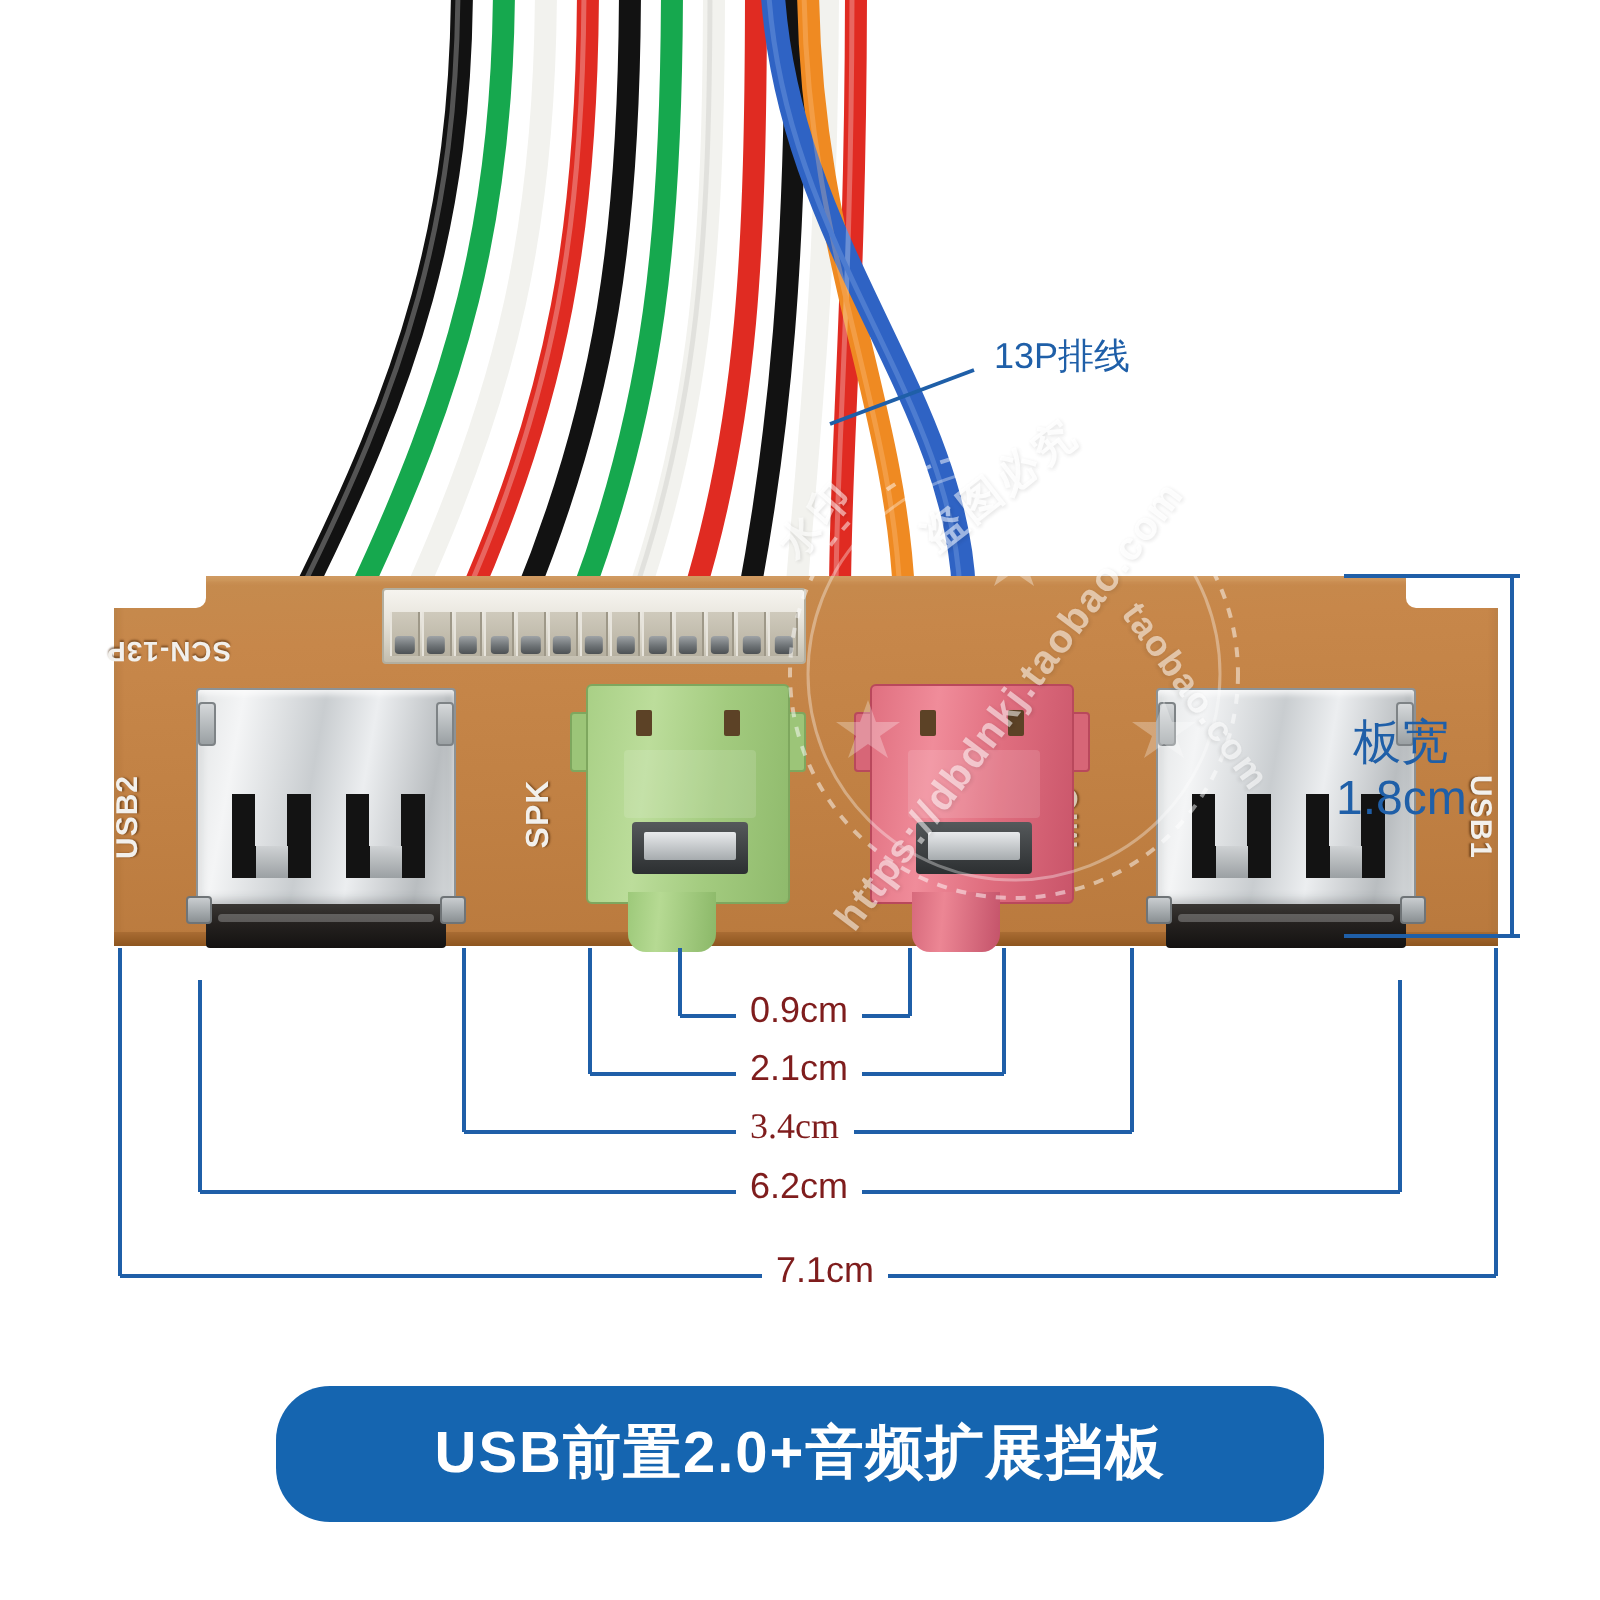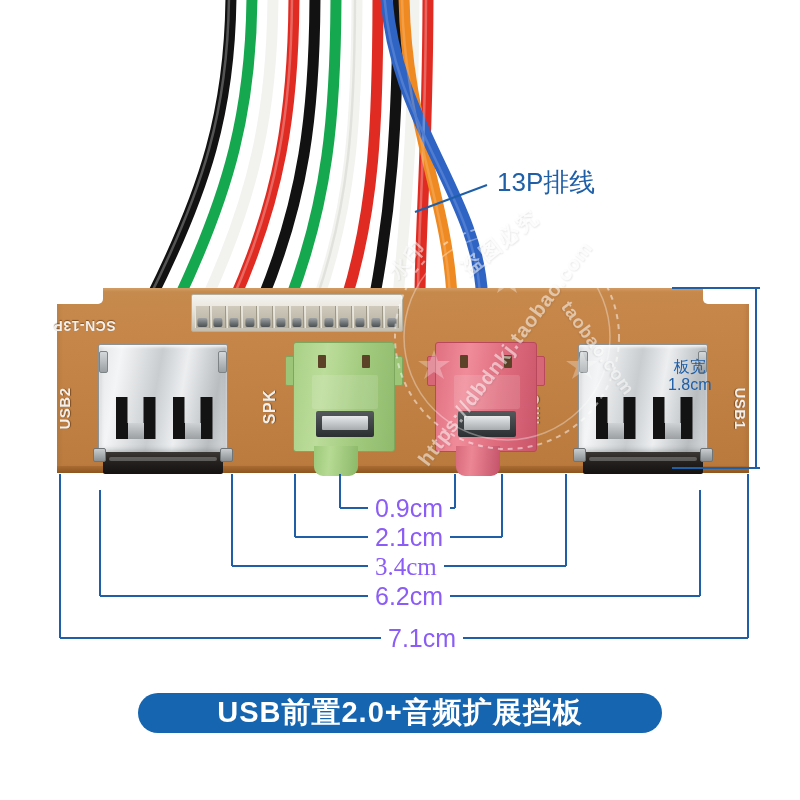--- a/index.html
+++ b/index.html
@@ -217,41 +217,41 @@
   .wm-shop  { left: 8px; top: 132px; font-size: 24px; letter-spacing: 2px; }
   .wm-url   { left: -24px; top: 120px; font-size: 20px; transform: rotate(-53deg); letter-spacing: 1px; }
   .wm-warn  { left: 62px; top: 6px; font-size: 21px; transform: rotate(-38deg); letter-spacing: 2px; }
   .wm-cn2   { left: -6px; top: 24px; font-size: 20px; transform: rotate(-48deg); letter-spacing: 2px; }
   .wm-tb    { left: 150px; top: 116px; font-size: 18px; transform: rotate(54deg); letter-spacing: 1px; }
 
   
   .dims { position: absolute; left: 0; top: 0; width: 800px; height: 800px; }
   .dim-label {
     position: absolute;
-    color: #8b5cf6;
-    font-size: 25px;
+    color: #7f1d1d;
+    font-size: 18px;
     font-weight: 400;
     background: #ffffff;
     padding: 0 7px;
     white-space: nowrap;
     line-height: 1;
   }
   .callout-label {
     position: absolute;
     color: #1f5fa8;
-    font-size: 26px;
+    font-size: 18px;
     white-space: nowrap;
     line-height: 1.15;
   }
 
   
   .banner {
     position: absolute;
     left: 138px; top: 693px;
-    width: 524px; height: 40px;
+    width: 524px; height: 68px;
     background: #1565b0;
     border-radius: 27px;
     display: flex; align-items: center; justify-content: center;
   }
   .banner-text {
     color: #ffffff;
     font-size: 29px;
     font-weight: 700;
     letter-spacing: 1px;
     white-space: nowrap;
@@ -435,21 +435,21 @@
       <line x1="100" y1="596" x2="700" y2="596"></line>
 
       <line x1="60" y1="474" x2="60" y2="638"></line>
       <line x1="748" y1="474" x2="748" y2="638"></line>
       <line x1="60" y1="638" x2="748" y2="638"></line>
     </g>
   </svg>
 
   <div class="callout-label" style="left:497px; top:168px;">13P排线</div>
 
-  <div class="callout-label" style="left:668px; top:358px; font-size:16px; text-align:center;">
+  <div class="callout-label" style="left:668px; top:358px; font-size:24px; text-align:center;">
     <div>板宽</div>
     <div>1.8cm</div>
   </div>
 
   <div class="dim-label" style="left:368px; top:496px;">0.9cm</div>
   <div class="dim-label" style="left:368px; top:525px;">2.1cm</div>
   <div class="dim-label" style="left:368px; top:554px;font-family:Liberation Serif, serif;">3.4cm</div>
   <div class="dim-label" style="left:368px; top:584px;">6.2cm</div>
   <div class="dim-label" style="left:381px; top:626px;">7.1cm</div>
 

